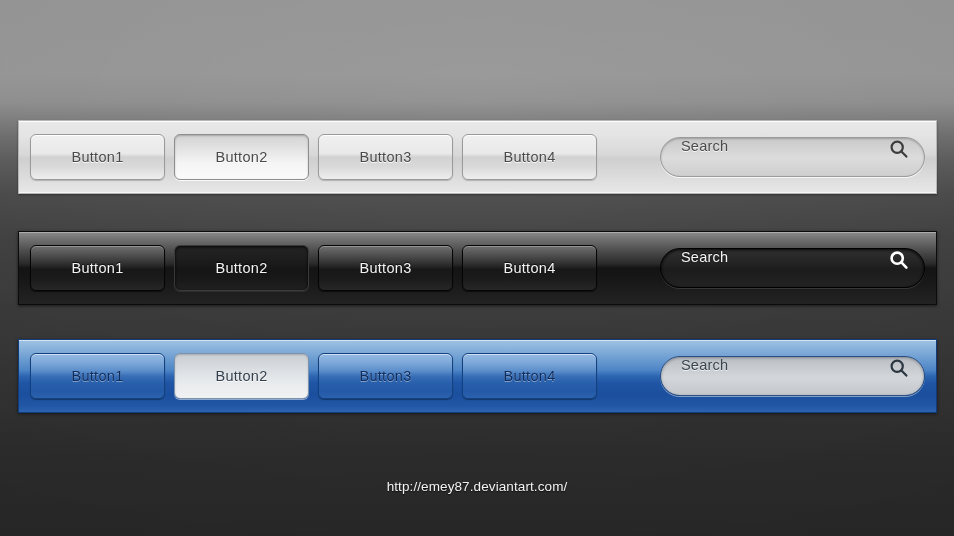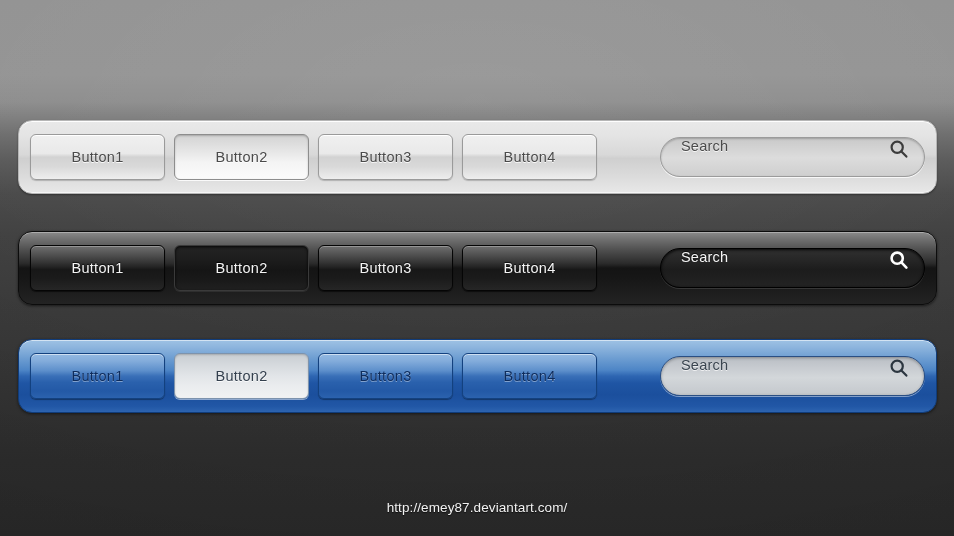--- a/index.html
+++ b/index.html
@@ -56,38 +56,38 @@
     font-size: 15px;
     letter-spacing: 0.2px;
     color: #5b5b5b;
     text-shadow: 0 1px 0 rgba(255,255,255,0.35);
     z-index: 3;
   }
 
   
   .footer-url {
     position: absolute;
-    top: 500px;
+    top: 479px;
     left: 0;
     width: 954px;
     text-align: center;
     font-size: 13.5px;
     color: #f2f2f2;
     letter-spacing: 0.1px;
     text-shadow: 0 1px 1px rgba(0,0,0,0.7);
     z-index: 3;
   }
 
   
   .navbar {
     position: absolute;
     left: 18px;
     width: 919px;
     height: 74px;
-    border-radius: 14px;
+    border-radius: 0;
     box-sizing: border-box;
     display: flex;
     align-items: center;
     padding: 0 11px;
     z-index: 2;
   }
   .navbar .buttons {
     display: flex;
     align-items: center;
     gap: 9px;

